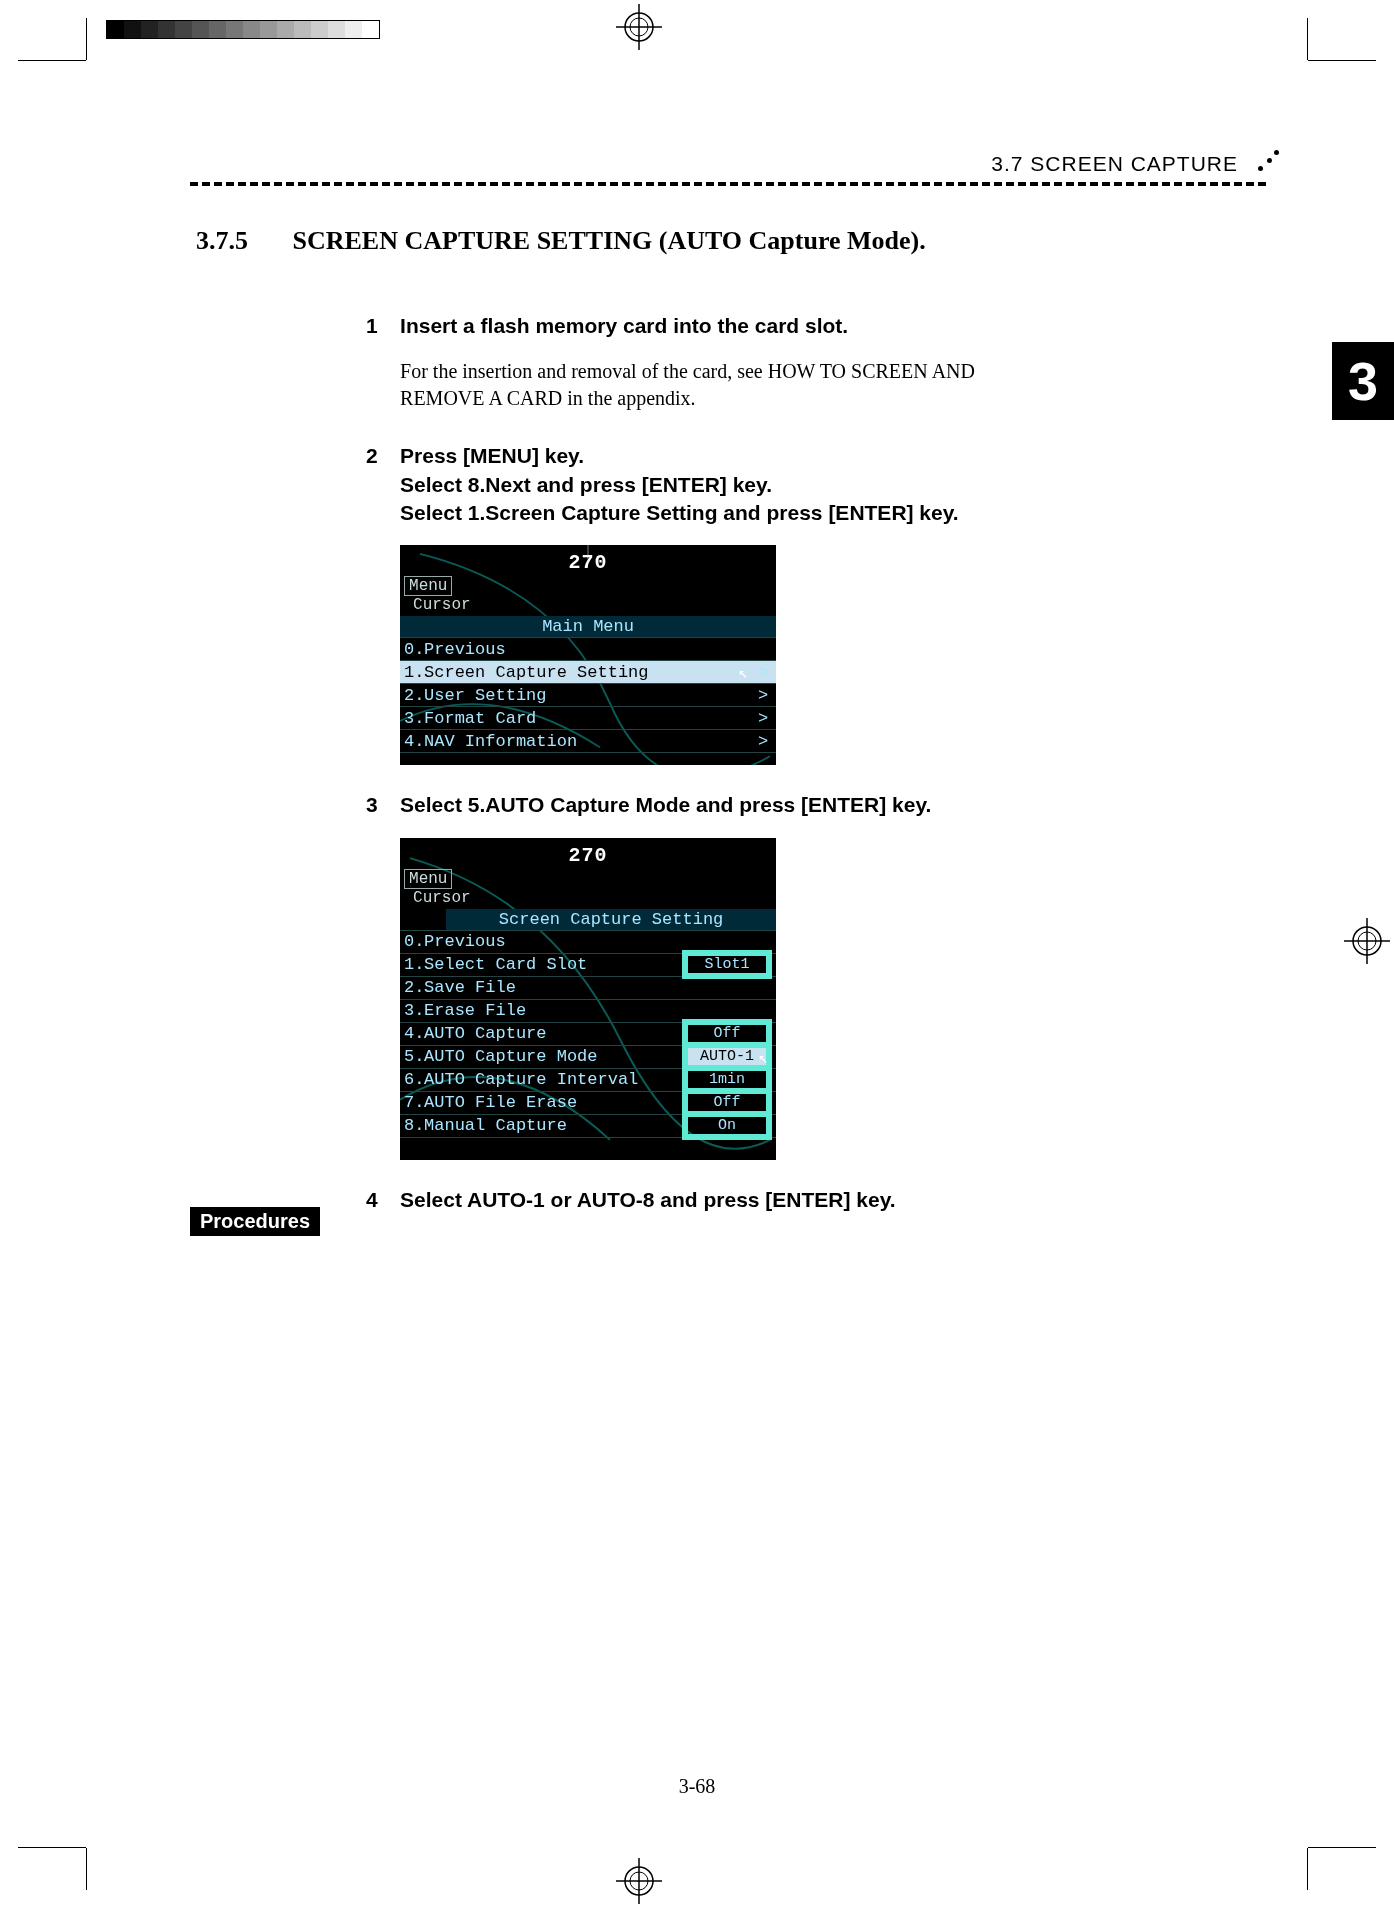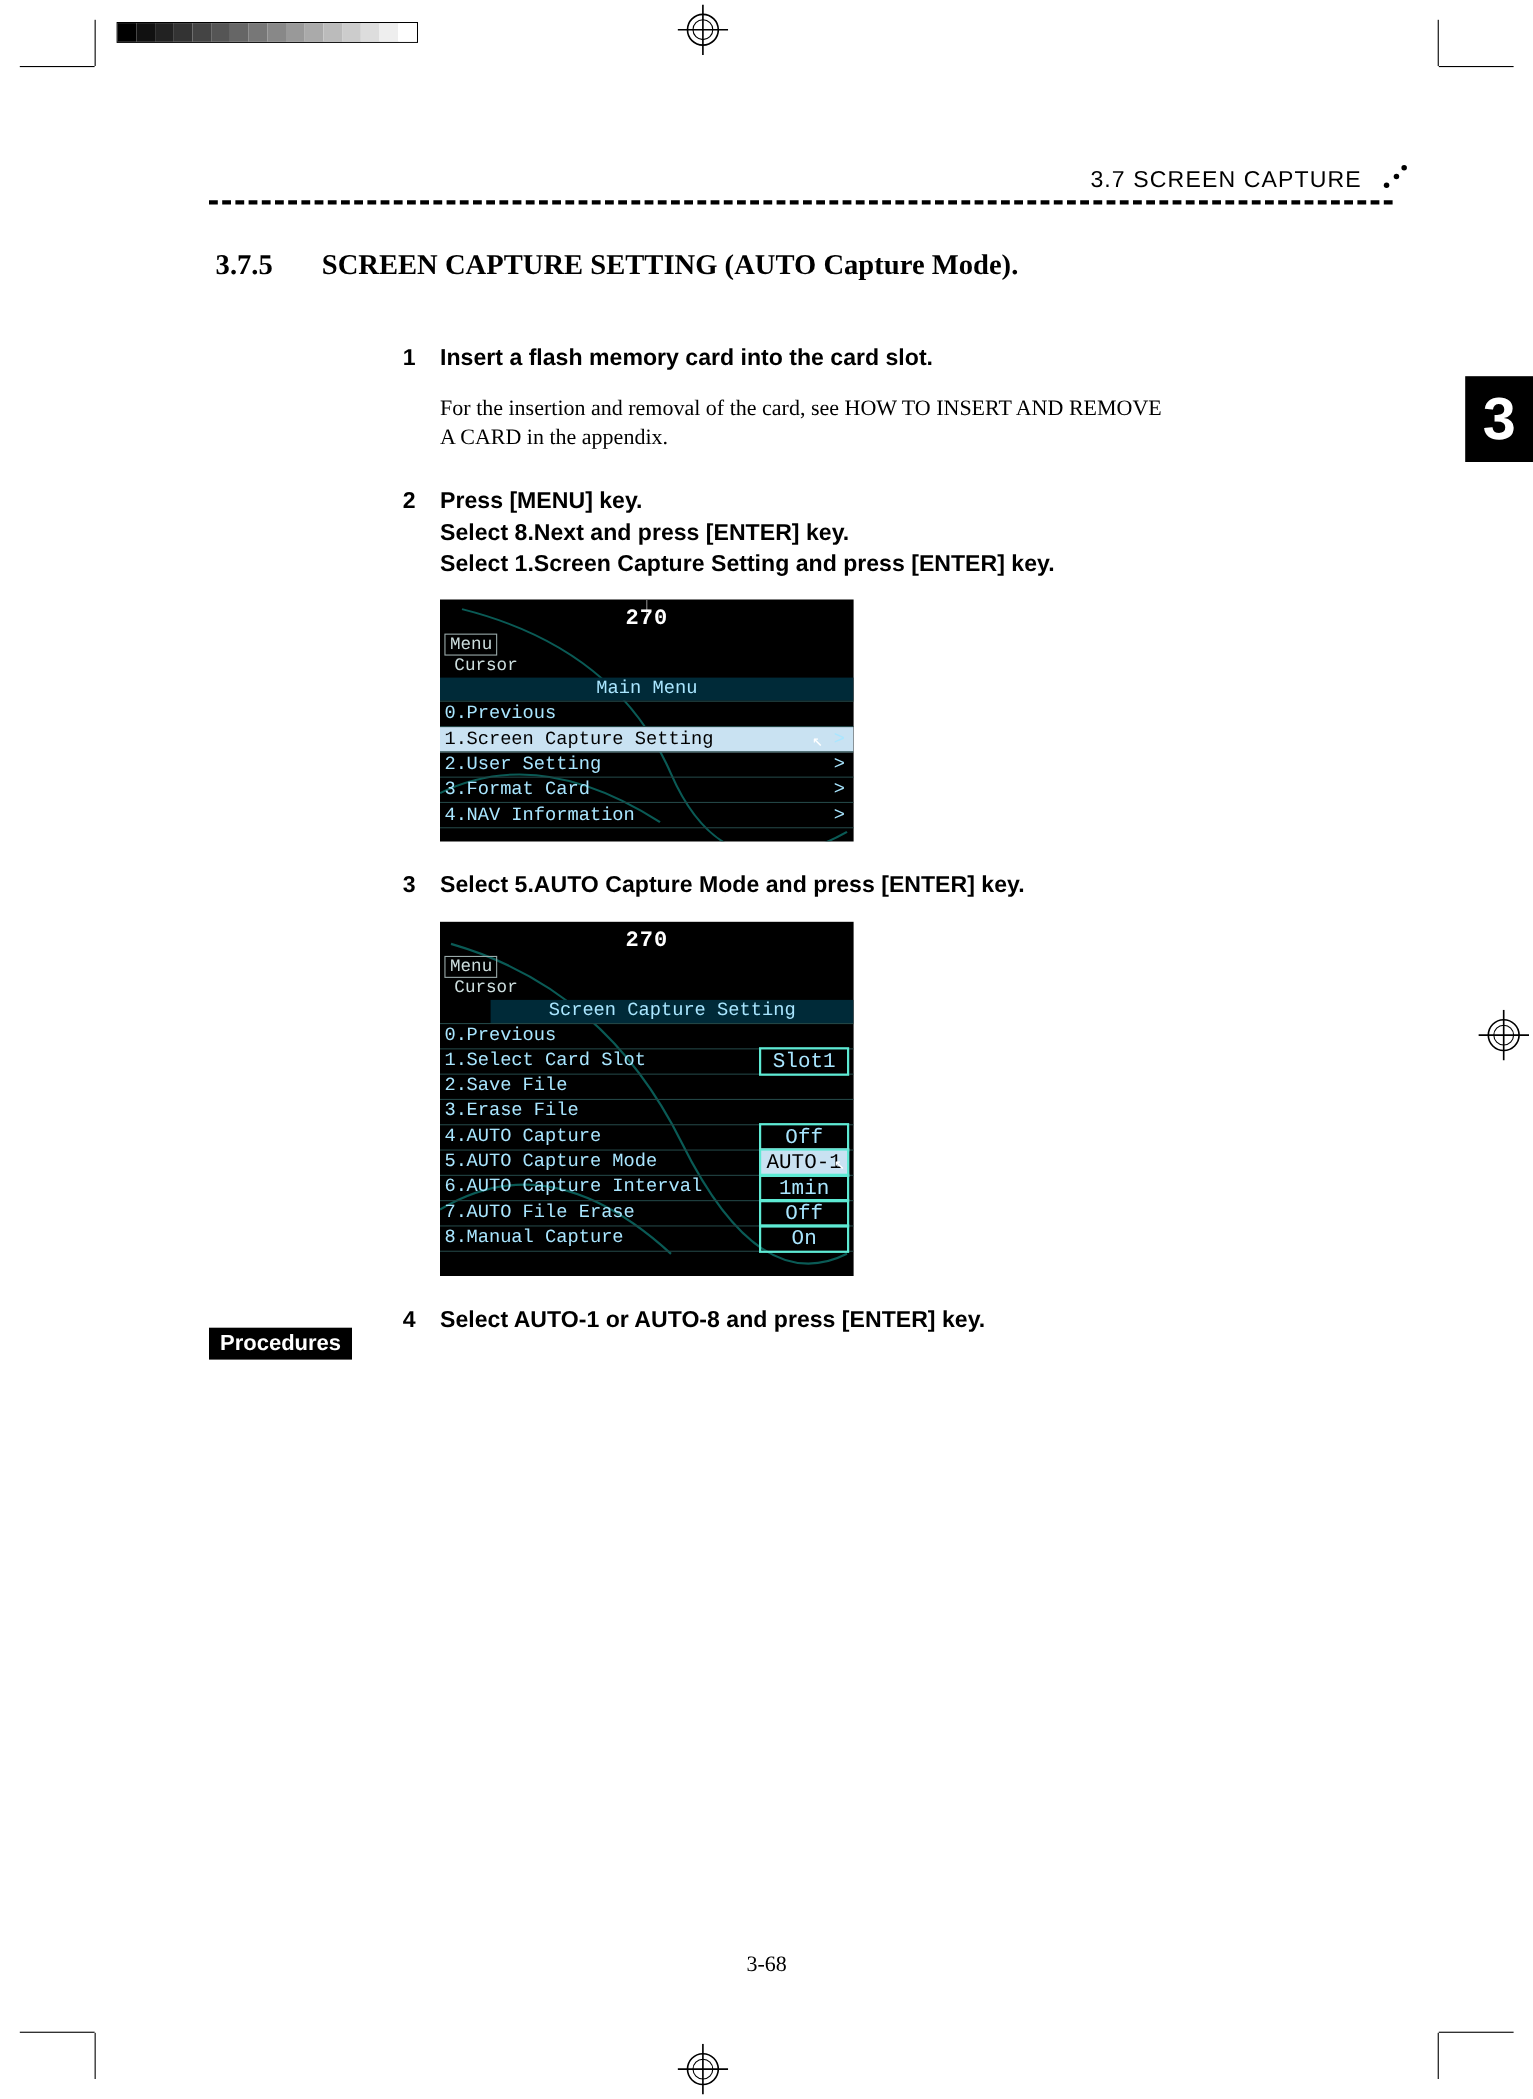--- a/index.html
+++ b/index.html
@@ -59,21 +59,21 @@
   .device.tall{padding-bottom:22px;}
   .dev-compass{text-align:center;color:#fff;font-weight:bold;font-size:20px;letter-spacing:1px;}
   .dev-label{display:inline-block;border:1px solid #9aa;color:#cdd;padding:0 4px;margin:2px 4px 0 4px;font-size:16px;}
   .dev-cursor{color:#cdd;margin-left:13px;font-size:16px;}
   .dev-title{text-align:center;color:#a9e6ff;background:#002a38;margin:2px 0 0 0;padding:1px 0;font-size:17px;}
   .dev-title.sub{margin-left:46px;margin-right:0}
   .dev-list{border-top:1px solid #244;}
   .dev-item{display:flex;align-items:center;border-bottom:1px solid #244;padding:0 4px;height:22px;color:#a9e6ff;position:relative;}
   .dev-item .idx{width:20px;color:#a9e6ff;}
   .dev-item .lbl{flex:1;color:#a9e6ff;}
-  .dev-item .val{width:78px;text-align:center;border:2px solid #5eead4;color:#a9e6ff;font-size:19px;margin-left:6px;}
+  .dev-item .val{width:78px;text-align:center;border:6px solid #5eead4;color:#a9e6ff;font-size:15px;margin-left:6px;}
   .dev-item .val.selected{background:#c9e2f2;color:#000;}
   .dev-item .chev{width:18px;text-align:center;color:#a9e6ff;}
   .dev-item.selected .lbl,.dev-item.selected .idx{color:#000;}
   .dev-item.selected{background:#c9e2f2;}
   .dev-cursor-arrow{position:absolute;right:28px;top:2px;color:#fff;font-size:16px;pointer-events:none;}
   .radar-bg{position:absolute;inset:0;pointer-events:none;}
   .radar-bg svg{width:100%;height:100%;}
   .dev-front{position:relative;z-index:1;}
 
   
@@ -158,21 +158,21 @@
     <div class="proc-row">
       <div class="proc-badge">Procedures</div>
       <div class="steps">
 
         <div class="step">
           <div class="step-head">
             <div class="step-num">1</div>
             <div class="step-title">Insert a flash memory card into the card slot.</div>
           </div>
           <div class="step-body">
-            <div>For the insertion and removal of the card, see HOW TO INSERT AND REMOVE A CARD in the appendix.</div>
+            <div>For the insertion and removal of the card, see HOW TO SCREEN AND REMOVE A CARD in the appendix.</div>
           </div>
         </div>
 
         <div class="step">
           <div class="step-head">
             <div class="step-num">2</div>
             <div class="step-title">
               <div>Press [MENU] key.</div>
               <div>Select   8.Next   and press [ENTER] key.</div>
               <div>Select   1.Screen Capture Setting and press [ENTER] key.</div>

